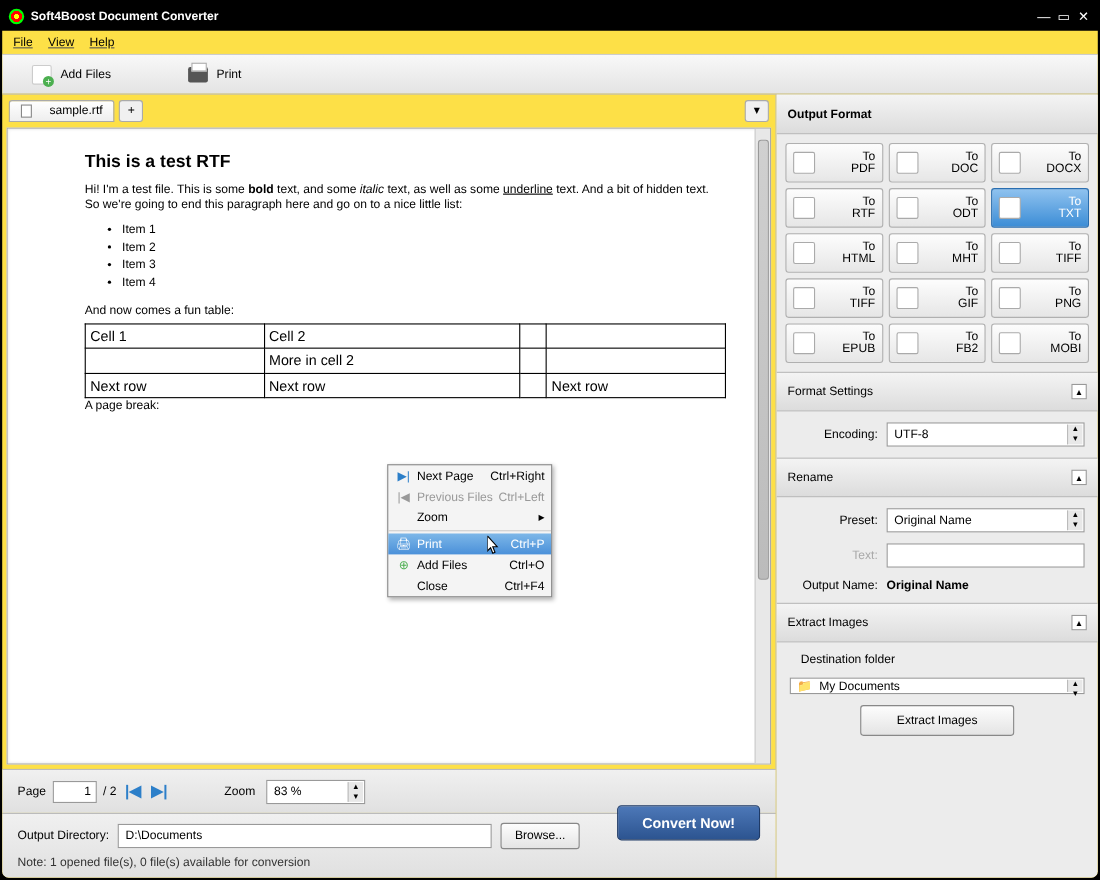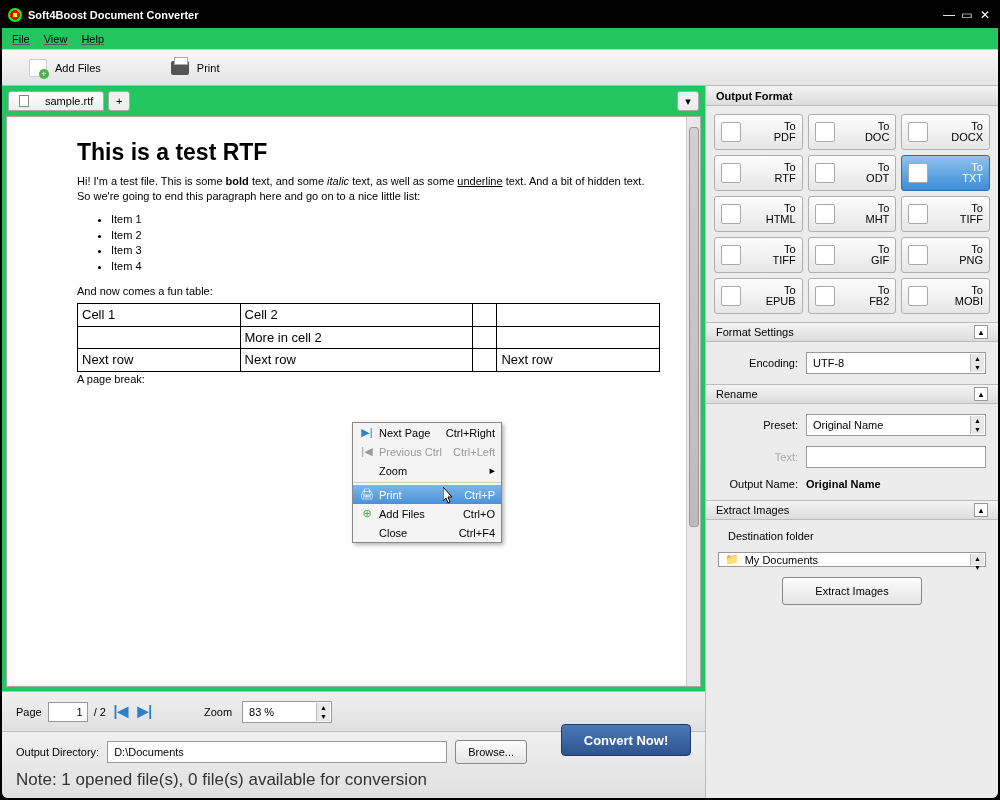--- a/index.html
+++ b/index.html
@@ -2,39 +2,39 @@
 <html><head>
 <meta charset="utf-8">
 <style>
 * { box-sizing: border-box; margin: 0; padding: 0; font-family: Tahoma, Arial, sans-serif; font-size: 11px; }
 body { background: #000; width: 1000px; height: 800px; overflow: hidden; }
 .window { width: 1000px; height: 800px; background: #000; border-radius: 8px; padding: 2px; }
 .titlebar { height: 26px; display: flex; align-items: center; padding: 0 6px; color: #fff; font-size: 12px; }
 .titlebar .logo { width: 14px; height: 14px; background: radial-gradient(circle, #ff0 0 25%, #f00 25% 50%, #0f0 50% 75%, #00f 75%); border-radius: 50%; margin-right: 6px; }
 .titlebar .title { font-weight: bold; flex: 1; }
 .titlebar .winbtn { width: 14px; height: 14px; margin-left: 4px; color: #fff; text-align: center; line-height: 14px; font-size: 12px; cursor: pointer; }
-.chrome { background: #22c55e; width: 100%; height: calc(100% - 26px); border-radius: 0 0 6px 6px; display: flex; flex-direction: column; overflow: hidden; }
+.chrome { background: #fde047; width: 100%; height: calc(100% - 26px); border-radius: 0 0 6px 6px; display: flex; flex-direction: column; overflow: hidden; }
 .menubar { height: 22px; display: flex; align-items: center; padding: 0 10px; gap: 14px; border-bottom: 1px solid #ccc; }
 .menubar span { text-decoration: underline; text-decoration-color: #555; cursor: pointer; }
 .toolbar { height: 36px; background: linear-gradient(#f8f8f8,#e4e4e4); border-bottom: 1px solid #bbb; display: flex; align-items: center; padding: 0 12px; }
 .toolbtn { display: flex; align-items: center; gap: 8px; padding: 4px 14px; border: 1px solid transparent; border-radius: 3px; cursor: pointer; }
 .addicon { width: 18px; height: 18px; background: #fff; border: 1px solid #ccc; border-radius: 2px; position: relative; }
 .addicon::after { content: "+"; position: absolute; right: -3px; bottom: -3px; background: #4caf50; color: #fff; width: 10px; height: 10px; border-radius: 50%; font-size: 9px; line-height: 10px; text-align: center; }
 .printicon { width: 18px; height: 14px; background: #555; border-radius: 2px; position: relative; }
 .printicon::before { content:""; position: absolute; top:-4px; left:3px; width:12px; height:6px; background:#fff; border:1px solid #aaa;}
 .body { flex: 1; display: flex; min-height: 0; }
 .left { flex: 1; display: flex; flex-direction: column; min-width: 0; border-right: 1px solid #bbb; }
 .tabs { height: 26px; display: flex; align-items: center; padding: 4px 6px 0 6px; gap: 4px; }
 .tab { background: linear-gradient(#fff,#eee); border: 1px solid #aaa; border-radius: 3px 3px 0 0; padding: 3px 10px; display: flex; align-items: center; gap: 16px; cursor: pointer; }
 .fileicon { width: 10px; height: 12px; background: #fff; border: 1px solid #888; position: relative; }
 .addtab { width: 22px; height: 20px; border: 1px solid #aaa; background: #f0f0f0; text-align: center; line-height: 18px; border-radius: 3px; cursor: pointer; }
 .tabdrop { margin-left: auto; width: 22px; height: 20px; border: 1px solid #aaa; background: #f0f0f0; text-align: center; line-height: 18px; border-radius: 3px; cursor: pointer; }
 .docarea { flex: 1; background: #fff; margin: 4px; border: 1px solid #aaa; position: relative; overflow: hidden; box-shadow: inset 0 0 3px rgba(0,0,0,0.15); }
 .page { position: absolute; left: 70px; top: 20px; right: 40px; color: #000; font-family: "Times New Roman", serif; font-size: 13px; line-height: 1.35; }
-.page h1 { font-size: 23px; font-weight: bold; margin-bottom: 6px; }
+.page h1 { font-size: 16px; font-weight: bold; margin-bottom: 6px; }
 .page ul { margin: 8px 0 8px 34px; }
 .page ul li { list-style: disc; margin: 1px 0; }
 .ptable { border-collapse: collapse; width: 100%; margin-top: 4px; }
 .ptable td { border: 1px solid #000; padding: 2px 4px; font-size: 13px; }
 .vscroll { position: absolute; right: 0; top: 0; bottom: 0; width: 14px; background: #e8e8e8; border-left: 1px solid #ccc; }
 .vscroll .thumb { position: absolute; left: 2px; top: 10px; width: 10px; height: 400px; background: linear-gradient(#d0d0d0,#bbb); border: 1px solid #999; border-radius: 3px; }
 .ctxmenu { position: absolute; left: 345px; top: 305px; width: 150px; background: #f4f4f4; border: 1px solid #888; box-shadow: 2px 2px 4px rgba(0,0,0,0.3); font-size: 11px; }
 .ctxmenu .row { display: flex; align-items: center; height: 19px; padding: 0 6px; }
 .ctxmenu .row.sep { height: 1px; background: #ccc; margin: 2px 0; padding: 0; }
 .ctxmenu .row.dis { color: #999; }
@@ -48,23 +48,23 @@
 .pageinput { width: 40px; height: 20px; border: 1px solid #999; background:#fff; text-align: right; padding-right: 4px; }
 .navicon { width: 18px; height: 18px; color: #2c7fc9; font-weight: bold; text-align: center; cursor: pointer; font-size: 14px; }
 .zoombox { width: 90px; height: 22px; border: 1px solid #999; background:#fff; display:flex; align-items:center; padding:0 6px; position: relative; }
 .spinner { position:absolute; right:1px; top:1px; bottom:1px; width:14px; background:#e8e8e8; border-left:1px solid #bbb; display:flex; flex-direction:column; }
 .spinner div { flex:1; text-align:center; font-size:7px; line-height:9px; cursor:pointer; }
 .bottombar { border-top: 1px solid #bbb; background: linear-gradient(#f0f0f0,#e0e0e0); padding: 8px 14px; display:flex; flex-direction:column; gap:6px; }
 .outrow { display:flex; align-items:center; gap:8px; }
 .outinput { flex: 0 0 340px; height: 22px; border: 1px solid #999; background:#fff; padding:0 6px; }
 .btn { height: 24px; padding: 0 12px; background: linear-gradient(#fdfdfd,#e4e4e4); border: 1px solid #888; border-radius: 3px; cursor: pointer; }
 .convertbtn { margin-left: auto; width: 130px; height: 32px; background: linear-gradient(#4d78b8,#2c5490); color:#fff; font-weight:bold; font-size:13px; border:1px solid #1f3a66; border-radius:4px; cursor:pointer; display:flex; align-items:center; justify-content:center; margin-top:-24px; }
-.note { font-size: 17px; color:#333; }
+.note { font-size: 11px; color:#333; }
 .right { width: 292px; background: #ececec; display:flex; flex-direction:column; overflow:hidden; }
-.panelhdr { height: 20px; background: linear-gradient(#f4f4f4,#dcdcdc); border-bottom: 1px solid #bbb; display:flex; align-items:center; padding:0 10px; font-weight:bold; }
+.panelhdr { height: 36px; background: linear-gradient(#f4f4f4,#dcdcdc); border-bottom: 1px solid #bbb; display:flex; align-items:center; padding:0 10px; font-weight:bold; }
 .panelhdr.sub { font-weight: normal; border-top:1px solid #bbb; }
 .collapse { margin-left:auto; width:14px; height:14px; border:1px solid #999; background:#fff; text-align:center; line-height:12px; font-size:9px; cursor:pointer; }
 .formats { padding: 8px; display:grid; grid-template-columns: repeat(3, 1fr); gap: 5px; }
 .fmt { height: 36px; border: 1px solid #b0b0b0; border-radius: 3px; background: linear-gradient(#fdfdfd,#e6e6e6); display:flex; align-items:center; padding:0 6px; cursor:pointer; gap:6px; }
 .fmt.sel { background: linear-gradient(#8fc2ef,#3c8dd6); border-color:#2a6eb0; color:#fff; }
 .fmt .ficon { width: 20px; height: 20px; background:#fff; border:1px solid #aaa; border-radius:2px; flex-shrink:0; }
 .fmt .flab { display:flex; flex-direction:column; font-size:10px; line-height:11px; margin-left:auto; text-align:right; }
 .settings { padding: 10px 12px; display:flex; flex-direction:column; gap:10px; }
 .frow { display:flex; align-items:center; gap:8px; }
 .frow .flabel { width: 80px; text-align:right; }
@@ -150,21 +150,21 @@
               <div class="thumb"></div>
             </div>
           <div class="ctxmenu">
             <div class="row">
                 <span class="ic" style="color:#2c7fc9">▶|</span>
                 <span class="lbl">Next Page</span>
                 <span class="sc">Ctrl+Right</span>
               </div>
             <div class="row dis">
                 <span class="ic">|◀</span>
-                <span class="lbl">Previous Ctrl</span>
+                <span class="lbl">Previous Files</span>
                 <span class="sc">Ctrl+Left</span>
               </div>
             <div class="row">
                 <span class="ic"></span>
                 <span class="lbl">Zoom</span>
                 <span class="sc">▸</span>
               </div>
             <div class="row sep"></div>
             <div class="row hl">
                 <span class="ic">🖨</span>

